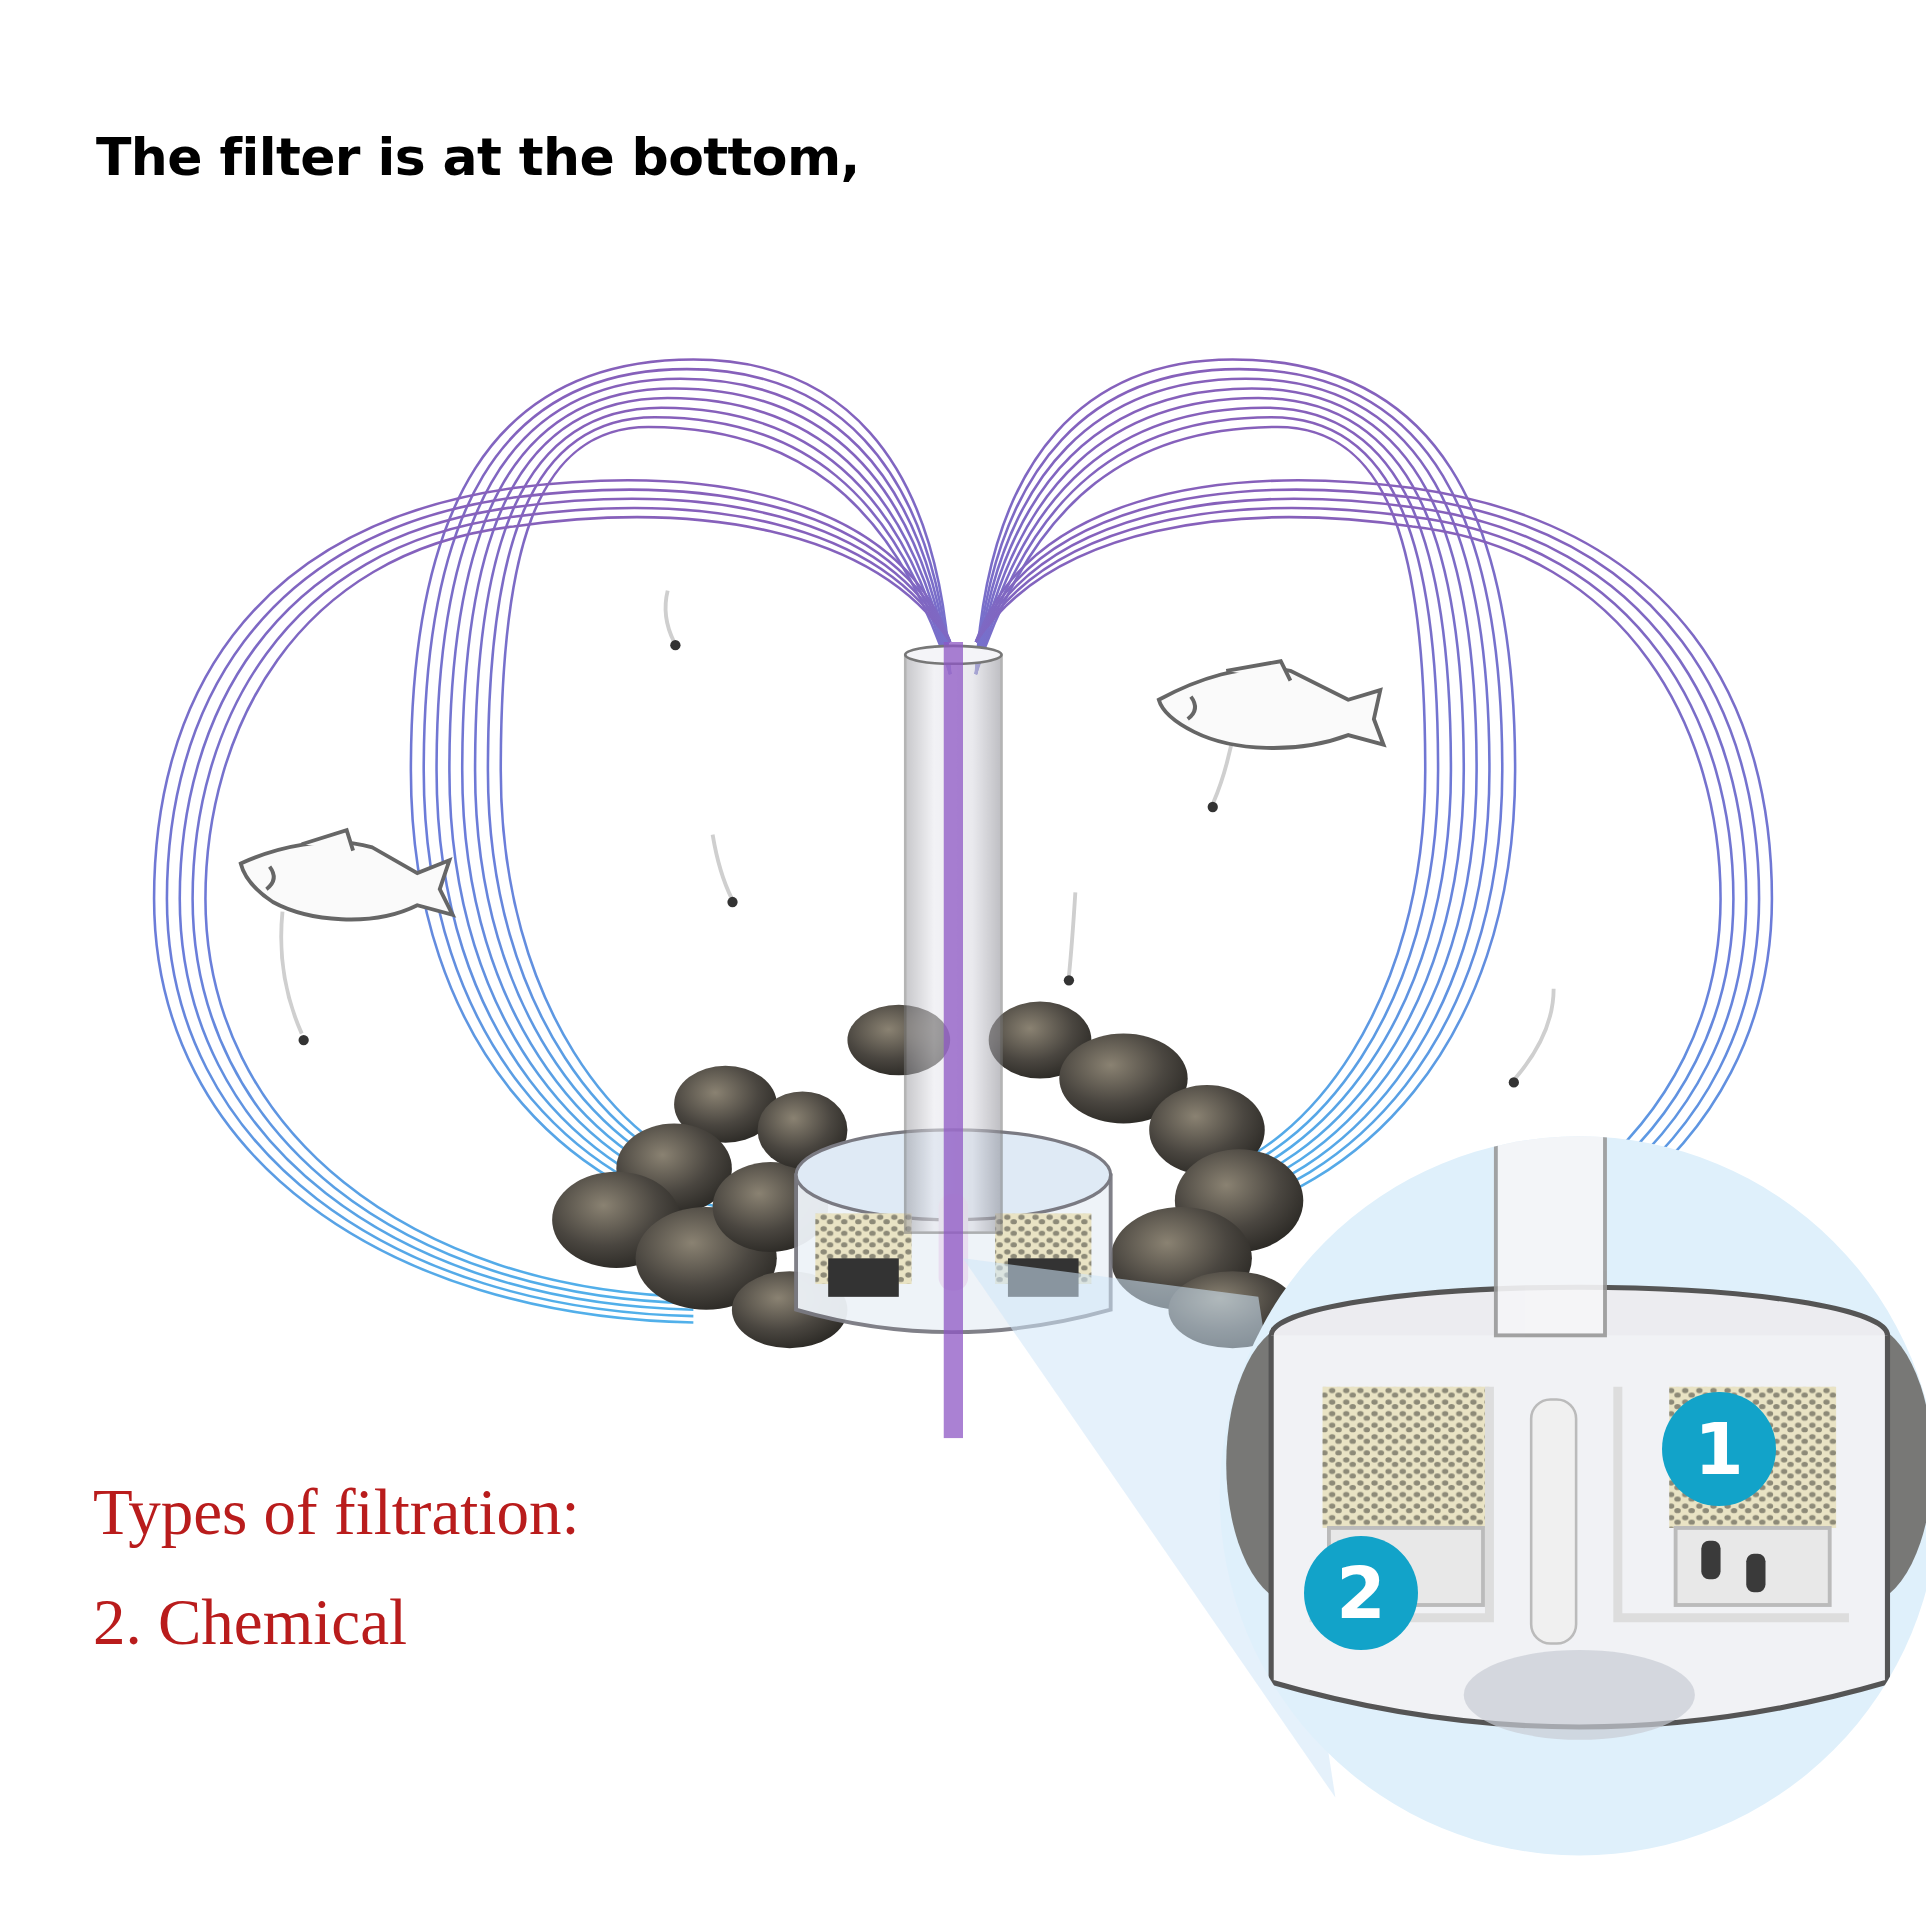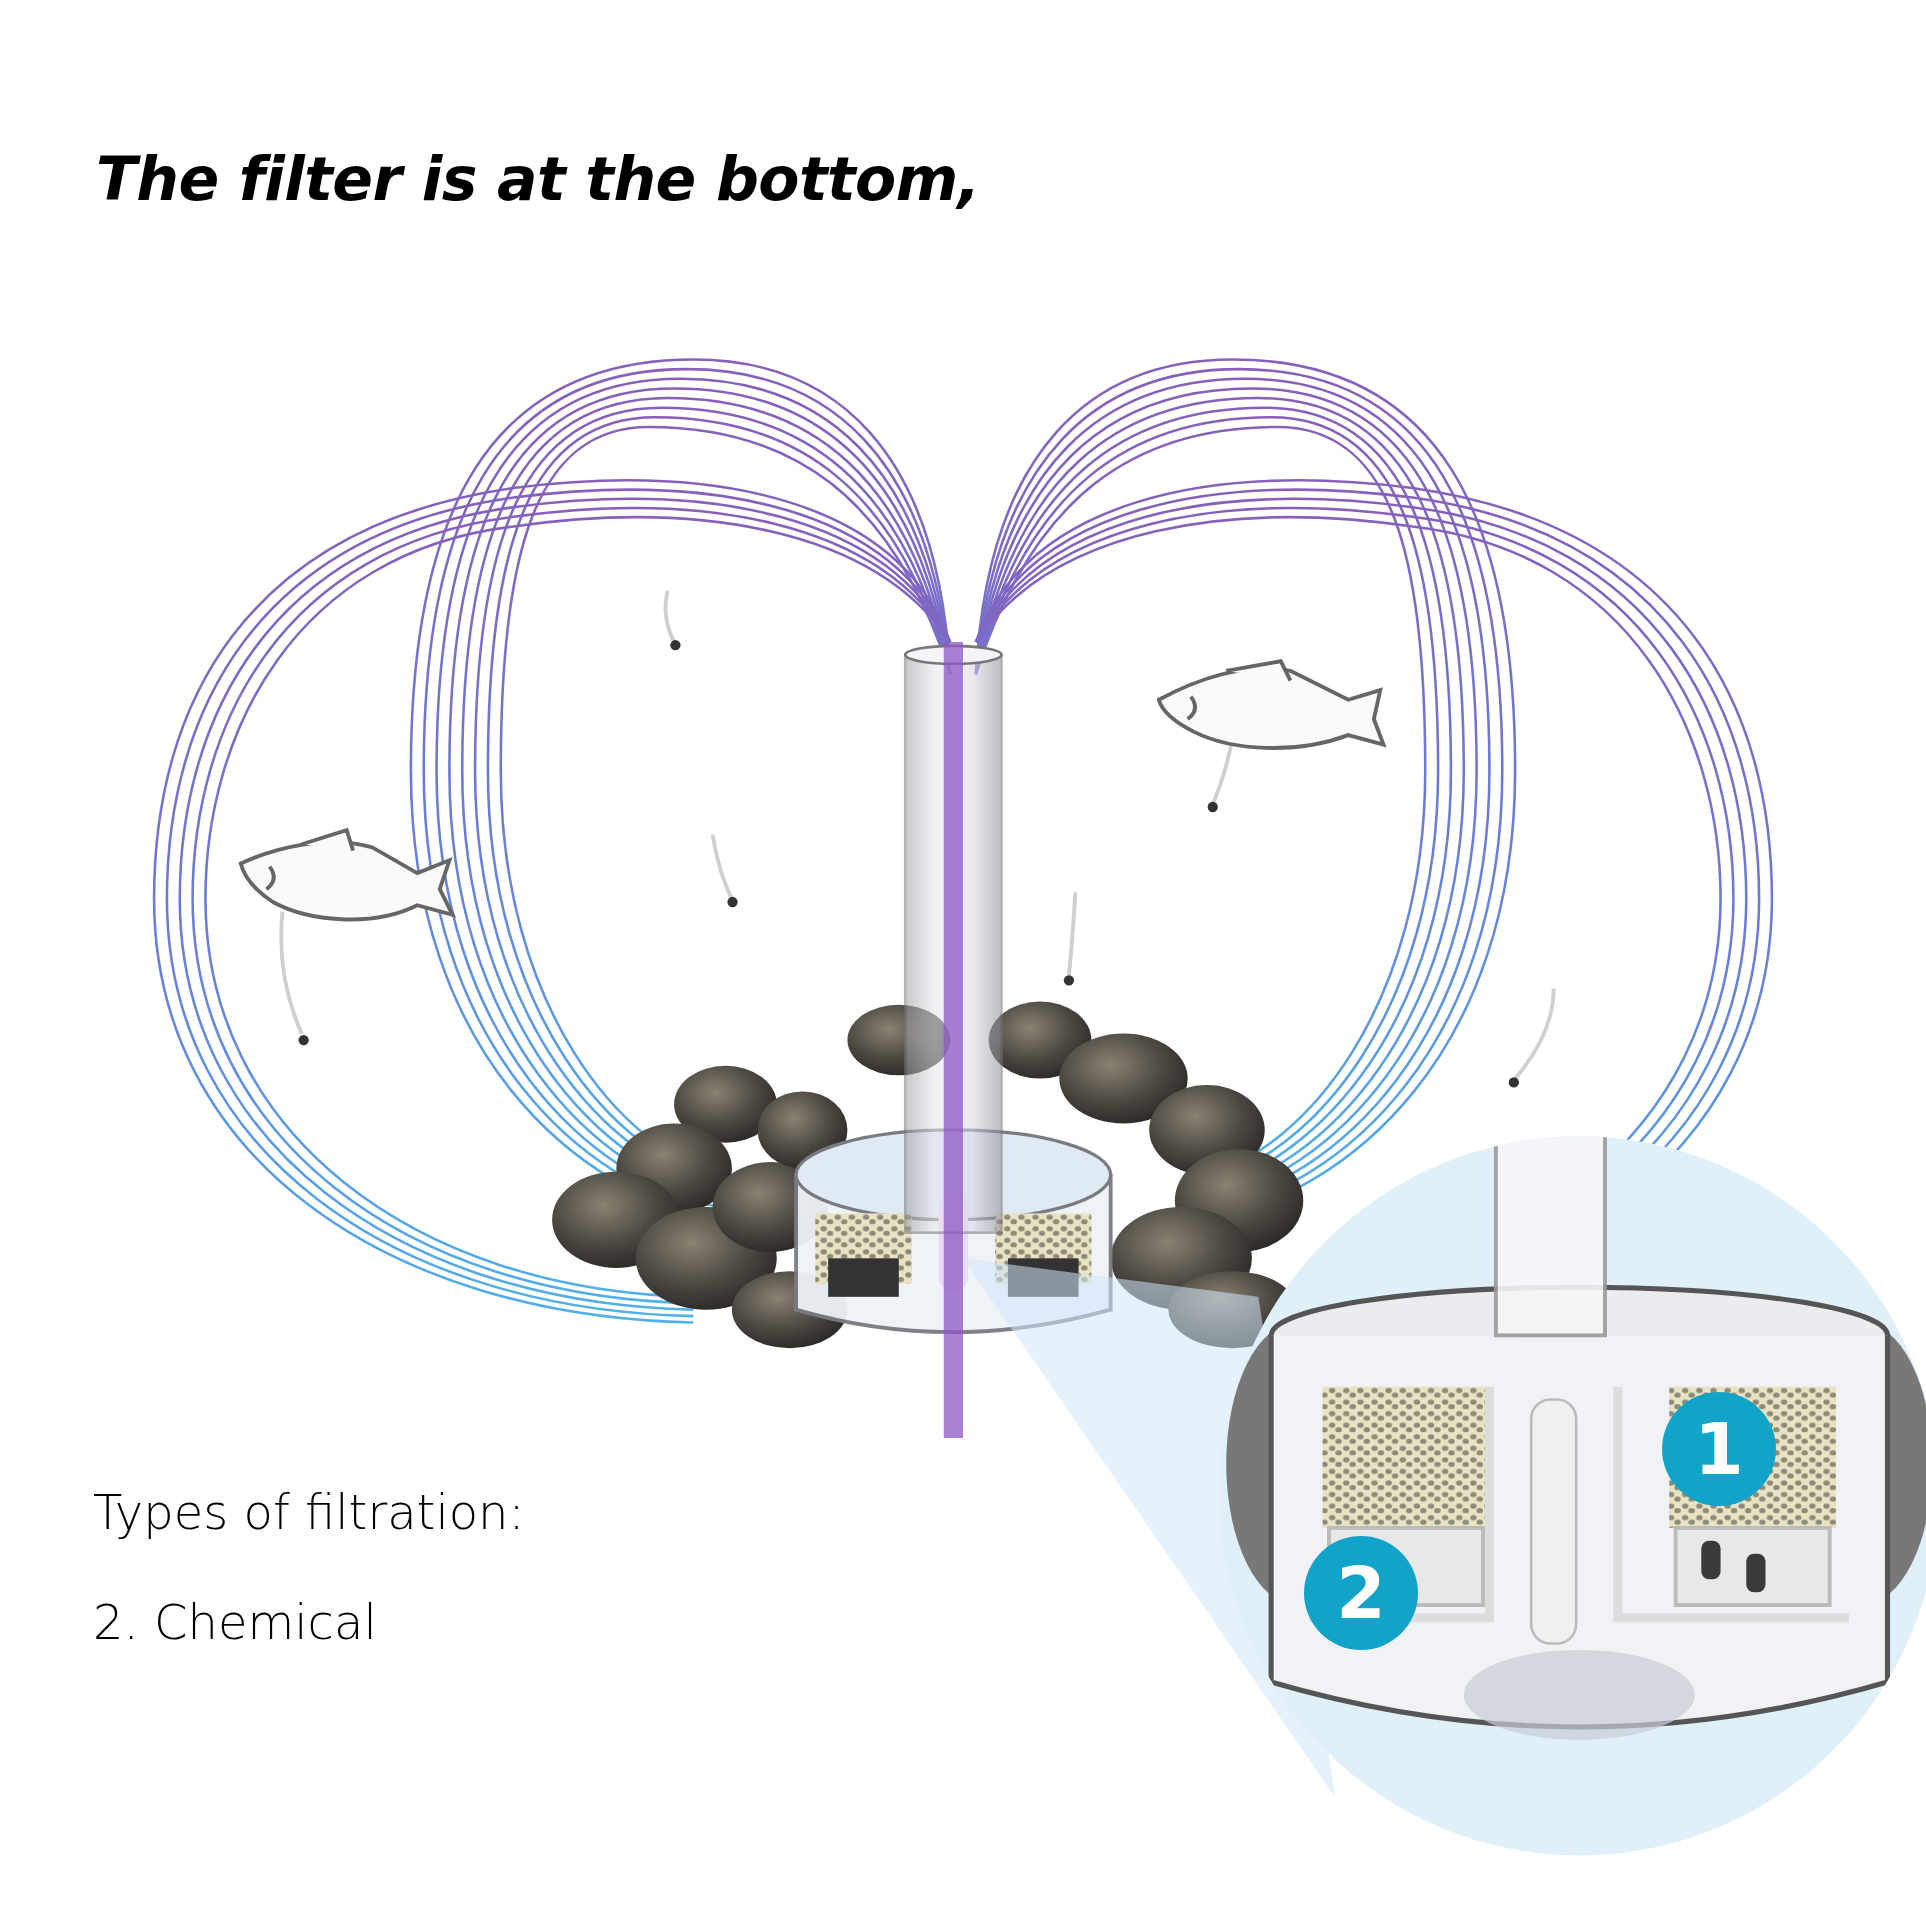--- a/index.html
+++ b/index.html
@@ -1,18 +1,18 @@
 <!DOCTYPE html>
 <html style="font-size:10.3px"><head>
 <meta charset="utf-8">
 <style>
   html,body{margin:0;padding:0;background:#ffffff;}
   body{width:1926px;height:1926px;position:relative;overflow:hidden;font-family:"DejaVu Sans","Liberation Sans",sans-serif;}
-  .title{position:absolute;left:96px;top:119px;font-weight:bold;font-size:60px;line-height:121px;color:#000;letter-spacing:-0.6px;font-style:italic;}
-  .types{position:absolute;left:93px;top:1457px;font-size:48px;line-height:110px;color:#000000;font-weight:300;}
+  .title{position:absolute;left:96px;top:97px;font-weight:bold;font-size:52px;line-height:121px;color:#000;letter-spacing:-0.6px;}
+  .types{position:absolute;left:93px;top:1457px;font-size:65px;line-height:110px;color:#b91c1c;font-weight:300;font-family:Liberation Serif, serif;}
   svg.scene{position:absolute;left:0;top:0;}
   .badge{position:absolute;border-radius:50%;background:#12a3c9;color:#fff;font-weight:bold;font-size:71px;display:flex;align-items:center;justify-content:center;}
 </style>
 </head>
 <body>
 
 <div class="title">
   <div>The filter is at the bottom,</div>
 </div>
 

